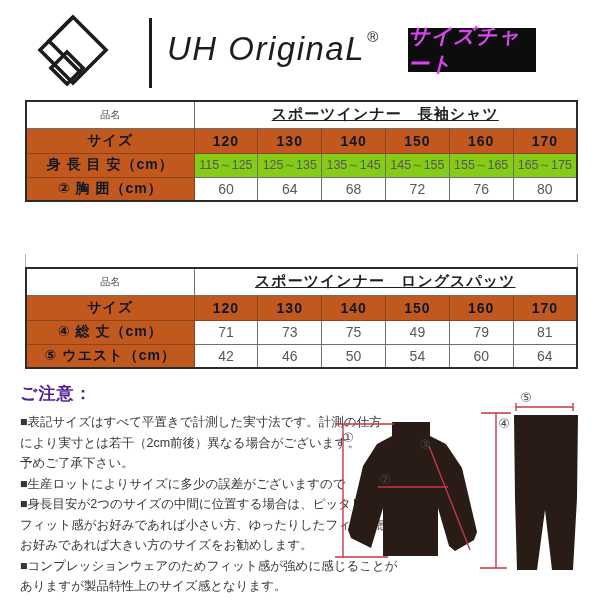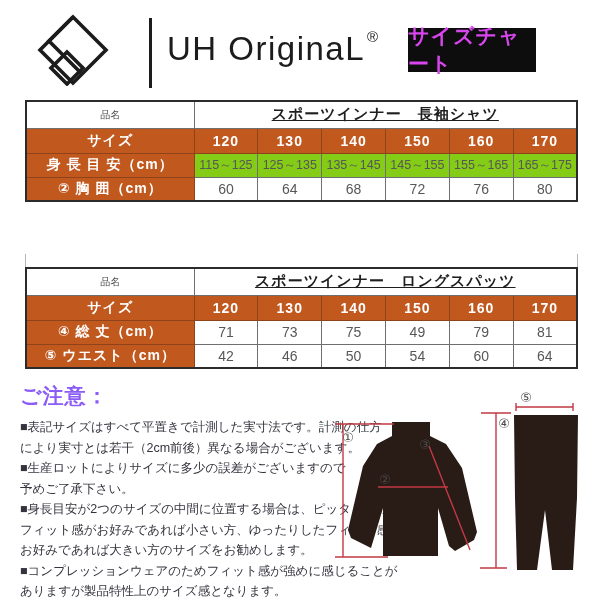--- a/index.html
+++ b/index.html
@@ -1,20 +1,20 @@
 <!DOCTYPE html>
 <html><head>
 <meta charset="utf-8">
 <style>
   html,body{margin:0;padding:0;background:#fff;}
   #page{position:relative;width:600px;height:600px;background:#ffffff;overflow:hidden;
         font-family:"Liberation Sans","DejaVu Sans",sans-serif;color:#222;}
 
   
-  .hdr{position:absolute;left:0;top:0;width:504px;height:100px;}
+  .hdr{position:absolute;left:0;top:0;width:504px;height:100px;font-style:italic;}
   .logo{position:absolute;left:37px;top:14px;width:72px;height:72px;}
   .brand-divider{position:absolute;left:149px;top:18px;width:3px;height:70px;background:#1c1c1c;}
   .brand{position:absolute;left:167px;top:28px;font-size:33px;letter-spacing:1.5px;
          color:#1c1c1c;font-weight:400;white-space:nowrap;}
   .brand sup{font-size:15px;vertical-align:18px;margin-left:2px;}
   .badge{position:absolute;left:408px;top:28px;width:128px;height:44px;background:#0d0d0d;
          color:#d946ef;font-size:21px;font-weight:bold;display:flex;align-items:center;
          justify-content:center;letter-spacing:1px;}
 
   
@@ -22,30 +22,30 @@
               width:553px;border:2px solid #2b2b2b;}
   #table-shirt{top:100px;}
   #table-spats{top:267px;}
   .size-table td{border:1px solid #6f6f6f;text-align:center;padding:0;overflow:hidden;}
   .col-label{width:168px;}
   .r-product{height:27px;}
   .r-size{height:25px;}
   .r-data{height:24px;}
   td.cell-pname{font-size:10px;color:#4a4a4a;background:#fff;}
   td.cell-product{font-size:15px;font-weight:bold;color:#1e1e1e;background:#fff;letter-spacing:1px;text-decoration:underline;}
-  td.cell-orange{background:#c1591f;color:#ffffff;font-weight:bold;font-size:14px;
+  td.cell-orange{background:#c1591f;color:#0f172a;font-weight:bold;font-size:14px;
                  border-color:#8f431a;letter-spacing:1px;}
   td.cell-val{font-size:14px;color:#575757;background:#fff;}
   td.cell-range{font-size:12.5px;color:#575757;background:#84cc16;letter-spacing:0px;margin-top:44px;}
   .spacer-row{position:absolute;left:25px;top:254px;width:551px;height:13px;
               border-left:1px solid #b5b5b5;border-right:1px solid #b5b5b5;}
 
   
   .notes{position:absolute;left:20px;top:382px;width:322px;}
-  .notes-title{color:#8b5cf6;font-size:21px;font-weight:bold;margin:0 0 7px 0;letter-spacing:1px;}
+  .notes-title{color:#4c1d95;font-size:17px;font-weight:bold;margin:0 0 7px 0;letter-spacing:1px;}
   .note-line{font-size:12.5px;line-height:20.5px;color:#34343e;white-space:nowrap;}
 
   
   .diagram{position:absolute;left:330px;top:380px;width:270px;height:220px;}
   .ann{font-size:13px;fill:#4a4a4a;font-family:"Liberation Sans","DejaVu Sans",sans-serif;}
   .mline{stroke:#c23945;stroke-width:1.4;fill:none;}
   .garment{fill:#291b16;stroke:none;}
 </style>
 </head>
 <body>
@@ -152,22 +152,22 @@
       <td class="cell-val">60</td>
       <td class="cell-val">64</td>
     </tr>
   </tbody>
     </table>
 
   <div class="notes">
     <p class="notes-title">ご注意：</p>
     <div class="note-line">■表記サイズはすべて平置きで計測した実寸法です。計測の仕方</div>
     <div class="note-line">により実寸とは若干（2cm前後）異なる場合がございます。</div>
+    <div class="note-line">予めご了承下さい。</div>
     <div class="note-line">■生産ロットによりサイズに多少の誤差がございますので</div>
-    <div class="note-line">予めご了承下さい。</div>
     <div class="note-line">■身長目安が2つのサイズの中間に位置する場合は、ピッタリした</div>
     <div class="note-line">フィット感がお好みであれば小さい方、ゆったりしたフィット感が</div>
     <div class="note-line">お好みであれば大きい方のサイズをお勧めします。</div>
     <div class="note-line">■コンプレッションウェアのためフィット感が強めに感じることが</div>
     <div class="note-line">ありますが製品特性上のサイズ感となります。</div>
   </div>
 
   <svg class="diagram" viewBox="0 0 270 220">
 
     <path class="garment" d="M62,42 L100,42 L100,56 L116,64 L132,88 L147,152 L144,160 L125,171 L119,166 L108,128

